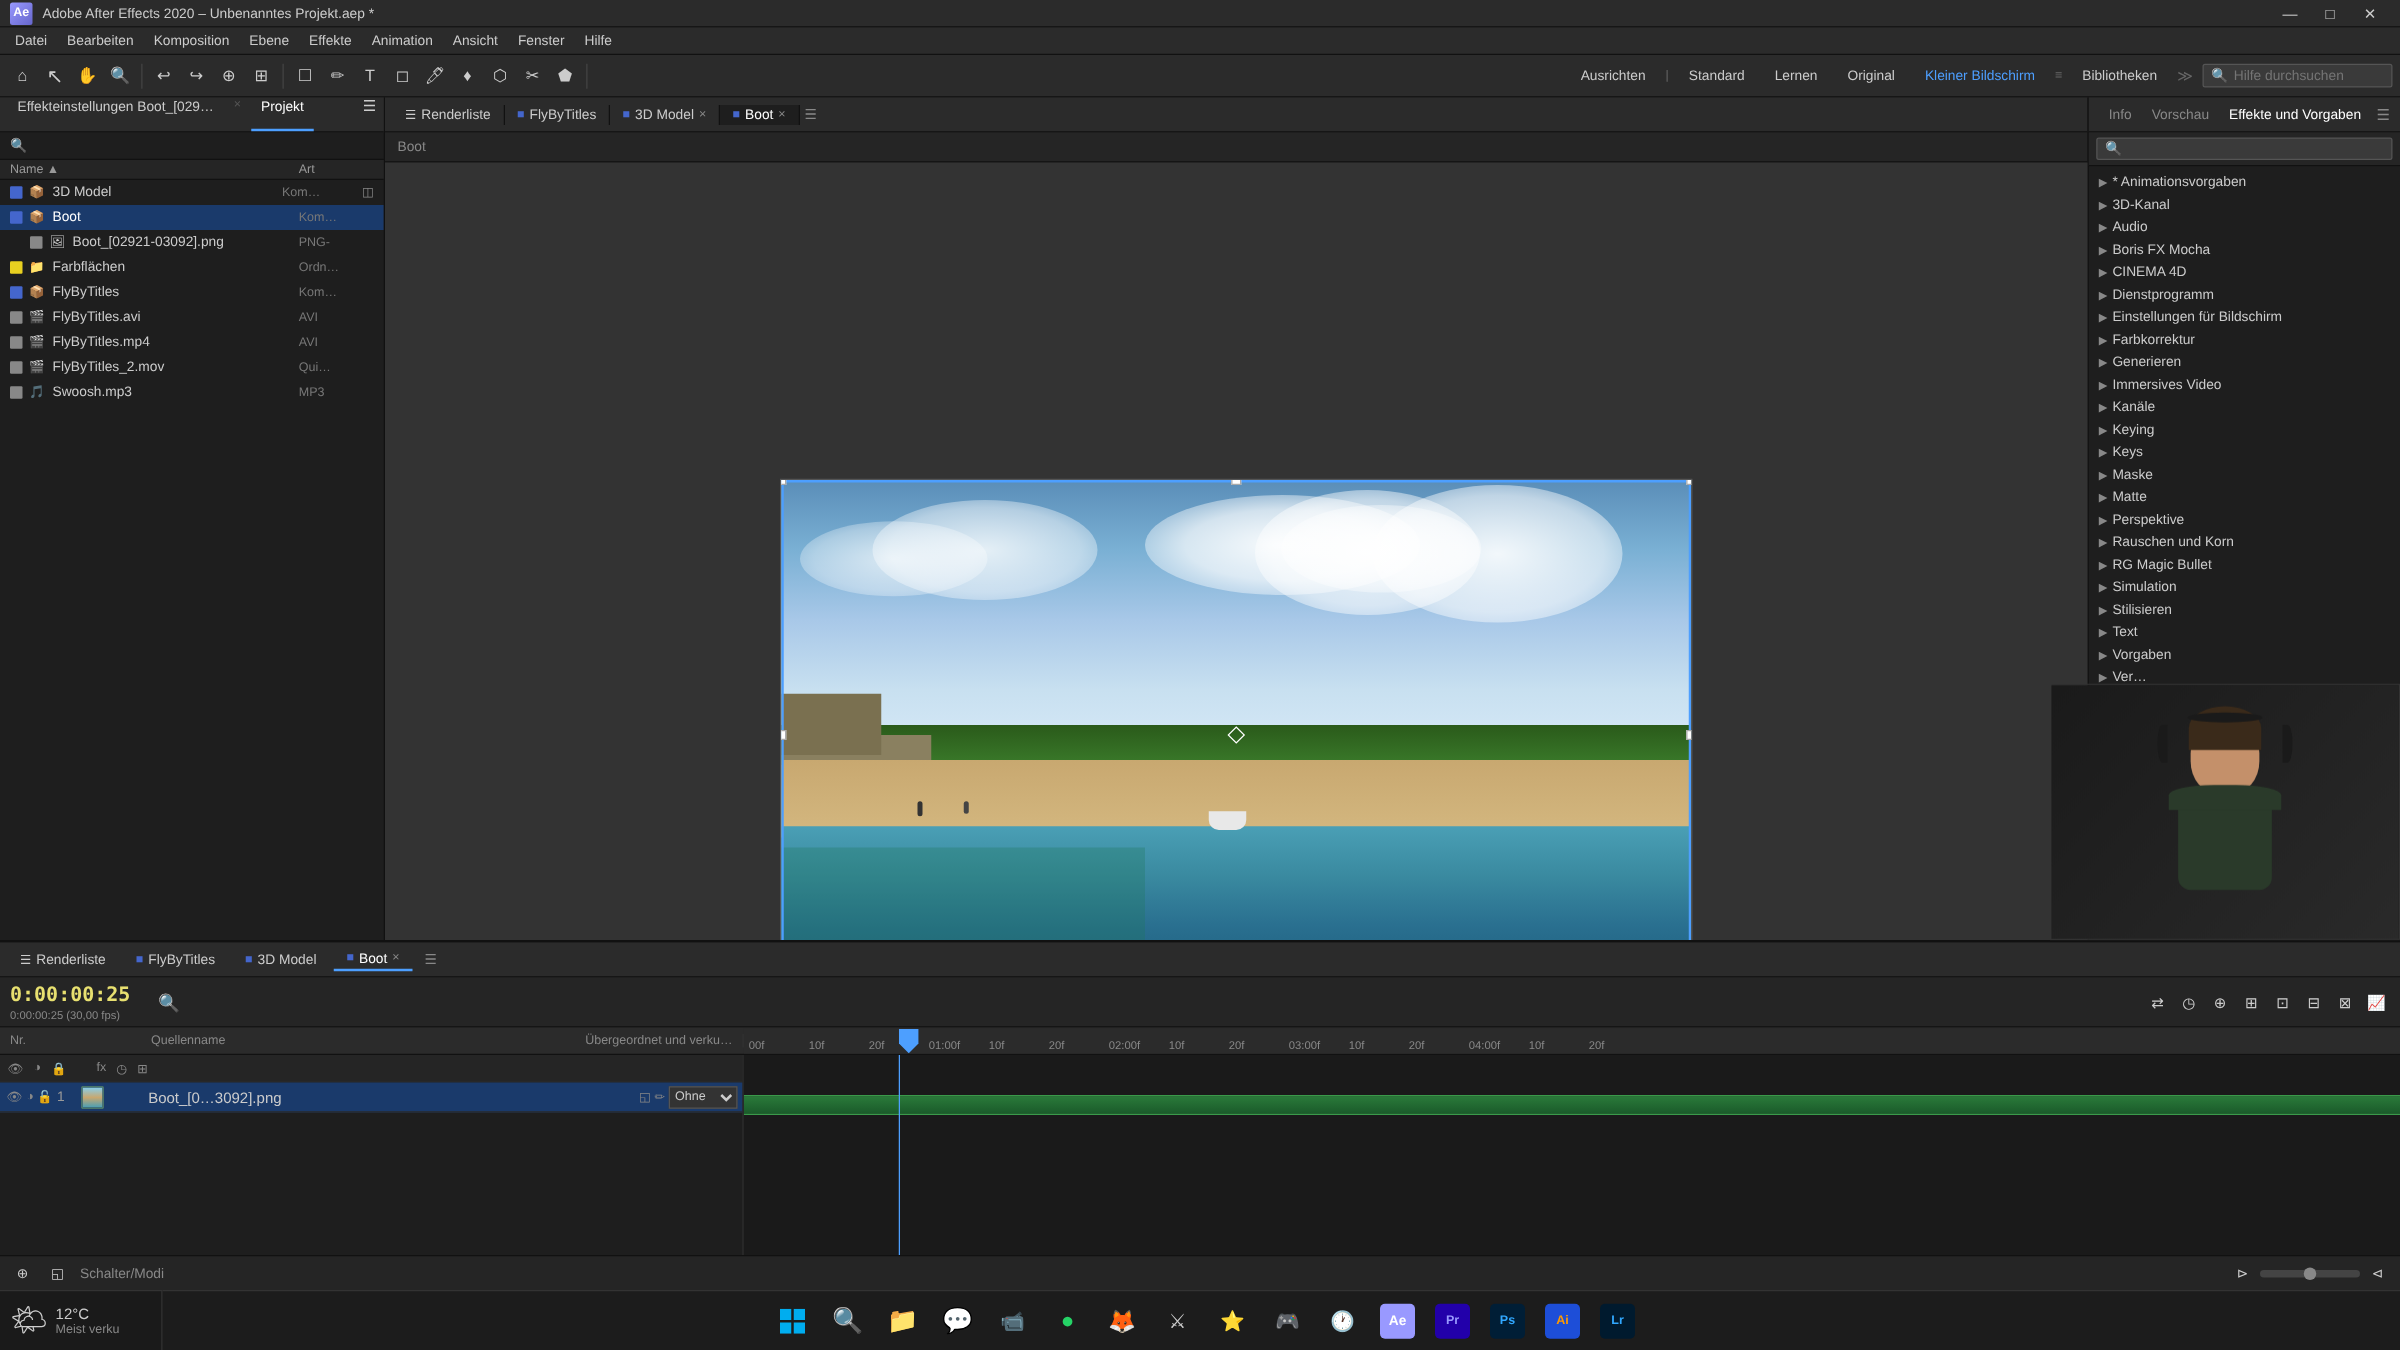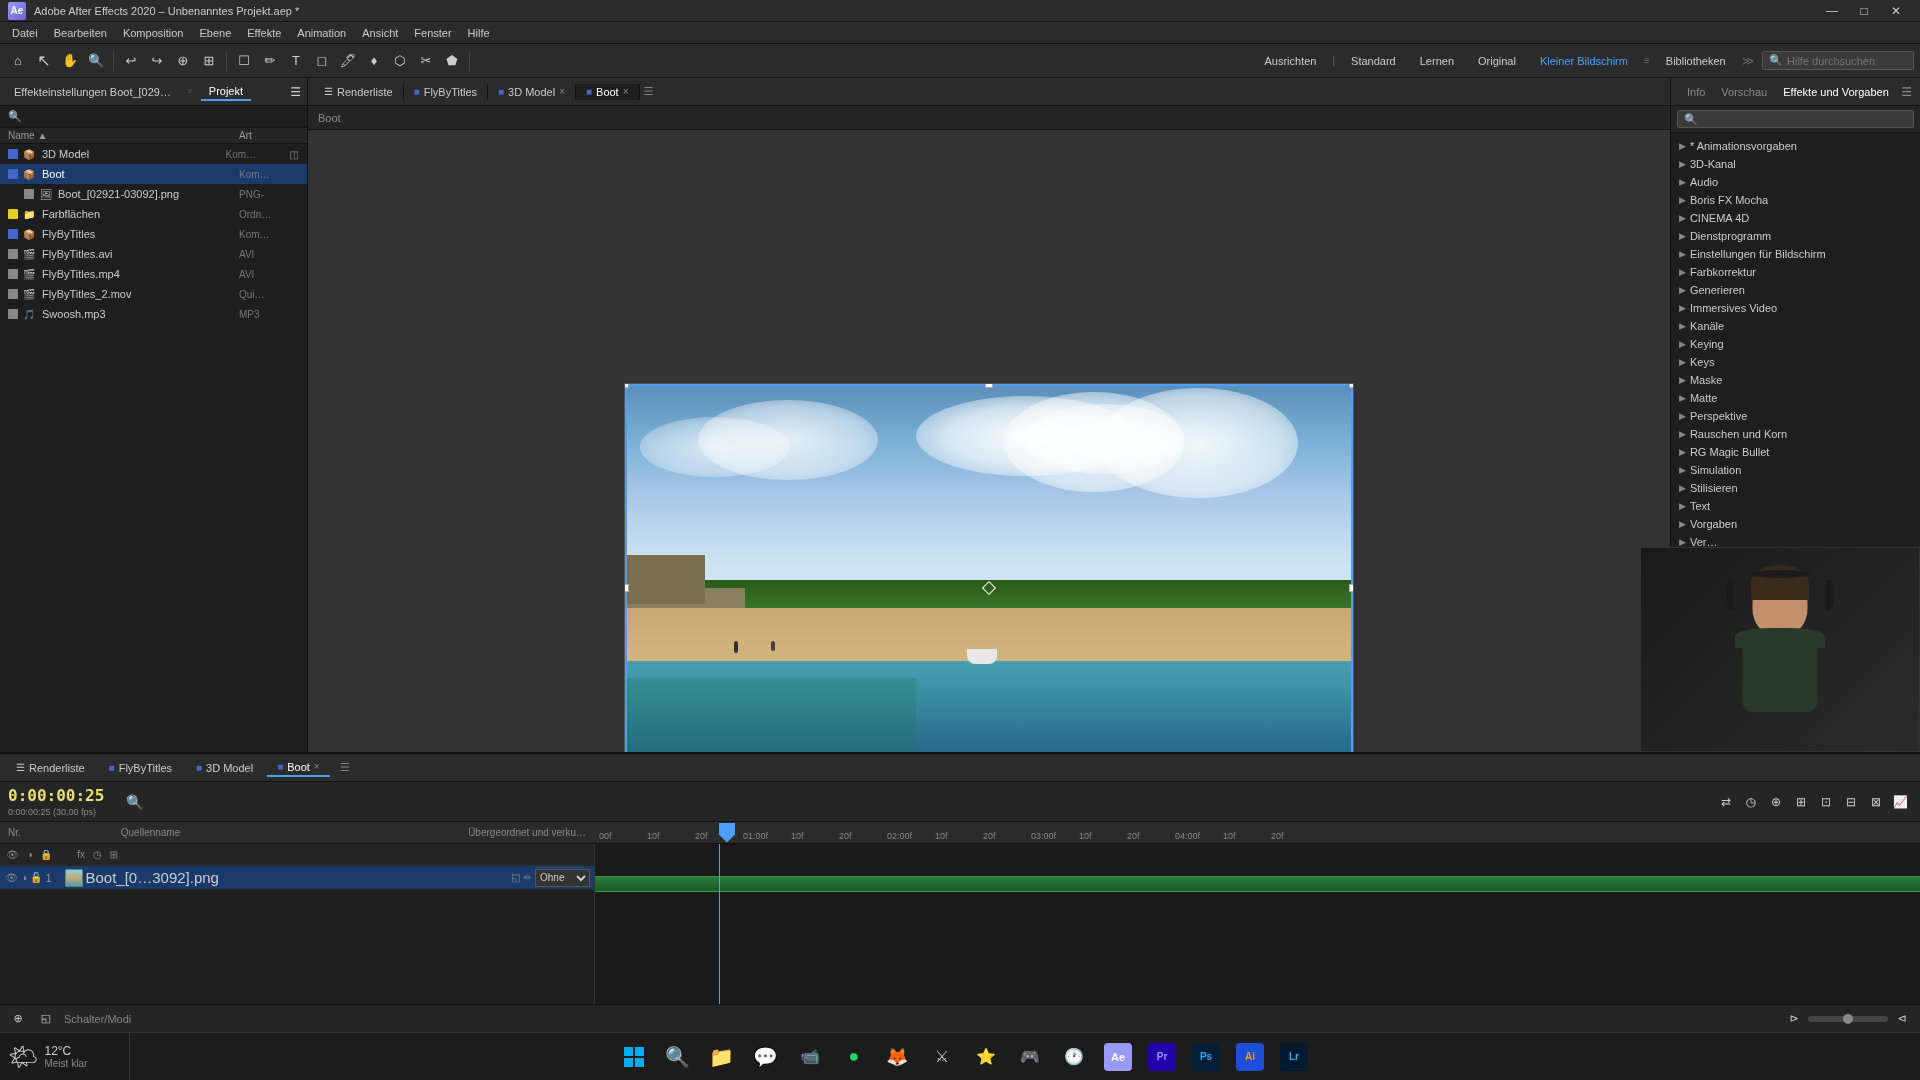--- a/index.html
+++ b/index.html
@@ -23,21 +23,21 @@
     .toolbar-text-btn { padding: 2px 8px; font-size: 11px; color: #ccc; cursor: pointer; }
     .toolbar-text-btn.active { color: #4d9fff; }
     .toolbar-search { display: flex; align-items: center; background: #3a3a3a; border: 1px solid #555; border-radius: 2px; padding: 2px 6px; gap: 4px; }
     .toolbar-search input { background: none; border: none; outline: none; color: #ccc; font-size: 11px; width: 120px; }
 
     
     #main { display: flex; height: calc(1080px - 22px - 22px - 34px); }
 
     
     #left-panel { width: 308px; display: flex; flex-direction: column; background: #1e1e1e; border-right: 1px solid #111; }
-    #left-panel-tabs { display: flex; align-items: center; height: 28px; background: #2b2b2b; border-bottom: 1px solid #111; padding: 0 6px; gap: 4px; }
+    #left-panel-tabs { display: flex; height: 28px; background: #2b2b2b; border-bottom: 1px solid #111; padding: 0 6px; gap: 4px; }
     .panel-tab { font-size: 11px; color: #ccc; padding: 2px 8px; cursor: pointer; }
     .panel-tab.active { color: #fff; border-bottom: 2px solid #4d9fff; }
     .panel-tab-menu { margin-left: auto; font-size: 12px; cursor: pointer; }
     
     #project-preview { height: 90px; display: flex; align-items: center; padding: 8px; gap: 8px; border-bottom: 1px solid #111; }
     #project-thumb { width: 90px; height: 70px; background: #555; border: 1px solid #777; object-fit: cover; overflow: hidden; position: relative; }
     #project-info { font-size: 10px; color: #aaa; }
     #project-info .item-name { font-size: 12px; color: #fff; font-weight: bold; margin-bottom: 4px; }
     
     #project-search { padding: 4px 8px; border-bottom: 1px solid #111; display: flex; align-items: center; gap: 4px; }
@@ -618,21 +618,21 @@
       </div>
 
       <div class="tl-layer selected" style="height:24px;display:flex;align-items:center;padding:0 4px;gap:3px;background:#1a3a6b;border-bottom:1px solid #2a2a2a;">
         <span style="font-size:10px;color:#888;width:14px;text-align:right;">👁</span>
         <span style="font-size:10px;color:#888;">◑</span>
         <span style="font-size:10px;color:#888;">🔓</span>
         <span style="font-size:11px;color:#999;width:16px;">1</span>
         <div style="width:18px;height:18px;background:#3a6a4a;border:1px solid #5a8a6a;border-radius:1px;overflow:hidden;flex-shrink:0;">
           <div style="width:100%;height:100%;background:linear-gradient(to bottom,#87ceeb,#c8a870,#4a9fb5);"></div>
         </div>
-        <span style="flex:1;font-size:15px;color:#ccc;white-space:nowrap;overflow:hidden;text-overflow:ellipsis;">Boot_[0…3092].png</span>
+        <span style="flex:1;font-size:12px;color:#ccc;white-space:nowrap;overflow:hidden;text-overflow:ellipsis;margin-left:33px;">Boot_[0…3092].png</span>
         <span style="font-size:10px;color:#888;">◱</span>
         <span style="font-size:10px;color:#888;">✏</span>
         <select style="background:#333;border:1px solid #555;color:#ccc;font-size:10px;height:18px;">
           <option>Ohne</option>
           <option>Normal</option>
         </select>
       </div>
     </div>
 
     <div id="timeline-right" style="flex:1;overflow-x:auto;overflow-y:auto;position:relative;background:#1a1a1a;">
@@ -676,21 +676,21 @@
     </div>
   </div>
 </div>
 
 <div id="taskbar" style="position:fixed;bottom:0;left:0;right:0;height:48px;background:#1c1c1c;display:flex;align-items:center;border-top:1px solid #333;">
 
   <div id="weather-bar" style="width:130px;display:flex;align-items:center;padding:0 8px;gap:6px;border-right:1px solid #333;">
     <span style="font-size:24px;">🌤</span>
     <div>
       <div style="font-size:12px;color:#ccc;">12°C</div>
-      <div style="font-size:10px;color:#888;">Meist klar</div>
+      <div style="font-size:10px;color:#888;">Meist verku</div>
     </div>
   </div>
 
   <div class="taskbar-btn" style="margin-left:8px;">
     <svg width="20" height="20" viewBox="0 0 20 20">
         <rect x="0" y="0" width="9" height="9" fill="#00adef"></rect>
         <rect x="11" y="0" width="9" height="9" fill="#00adef"></rect>
         <rect x="0" y="11" width="9" height="9" fill="#00adef"></rect>
         <rect x="11" y="11" width="9" height="9" fill="#00adef"></rect>
       </svg>

